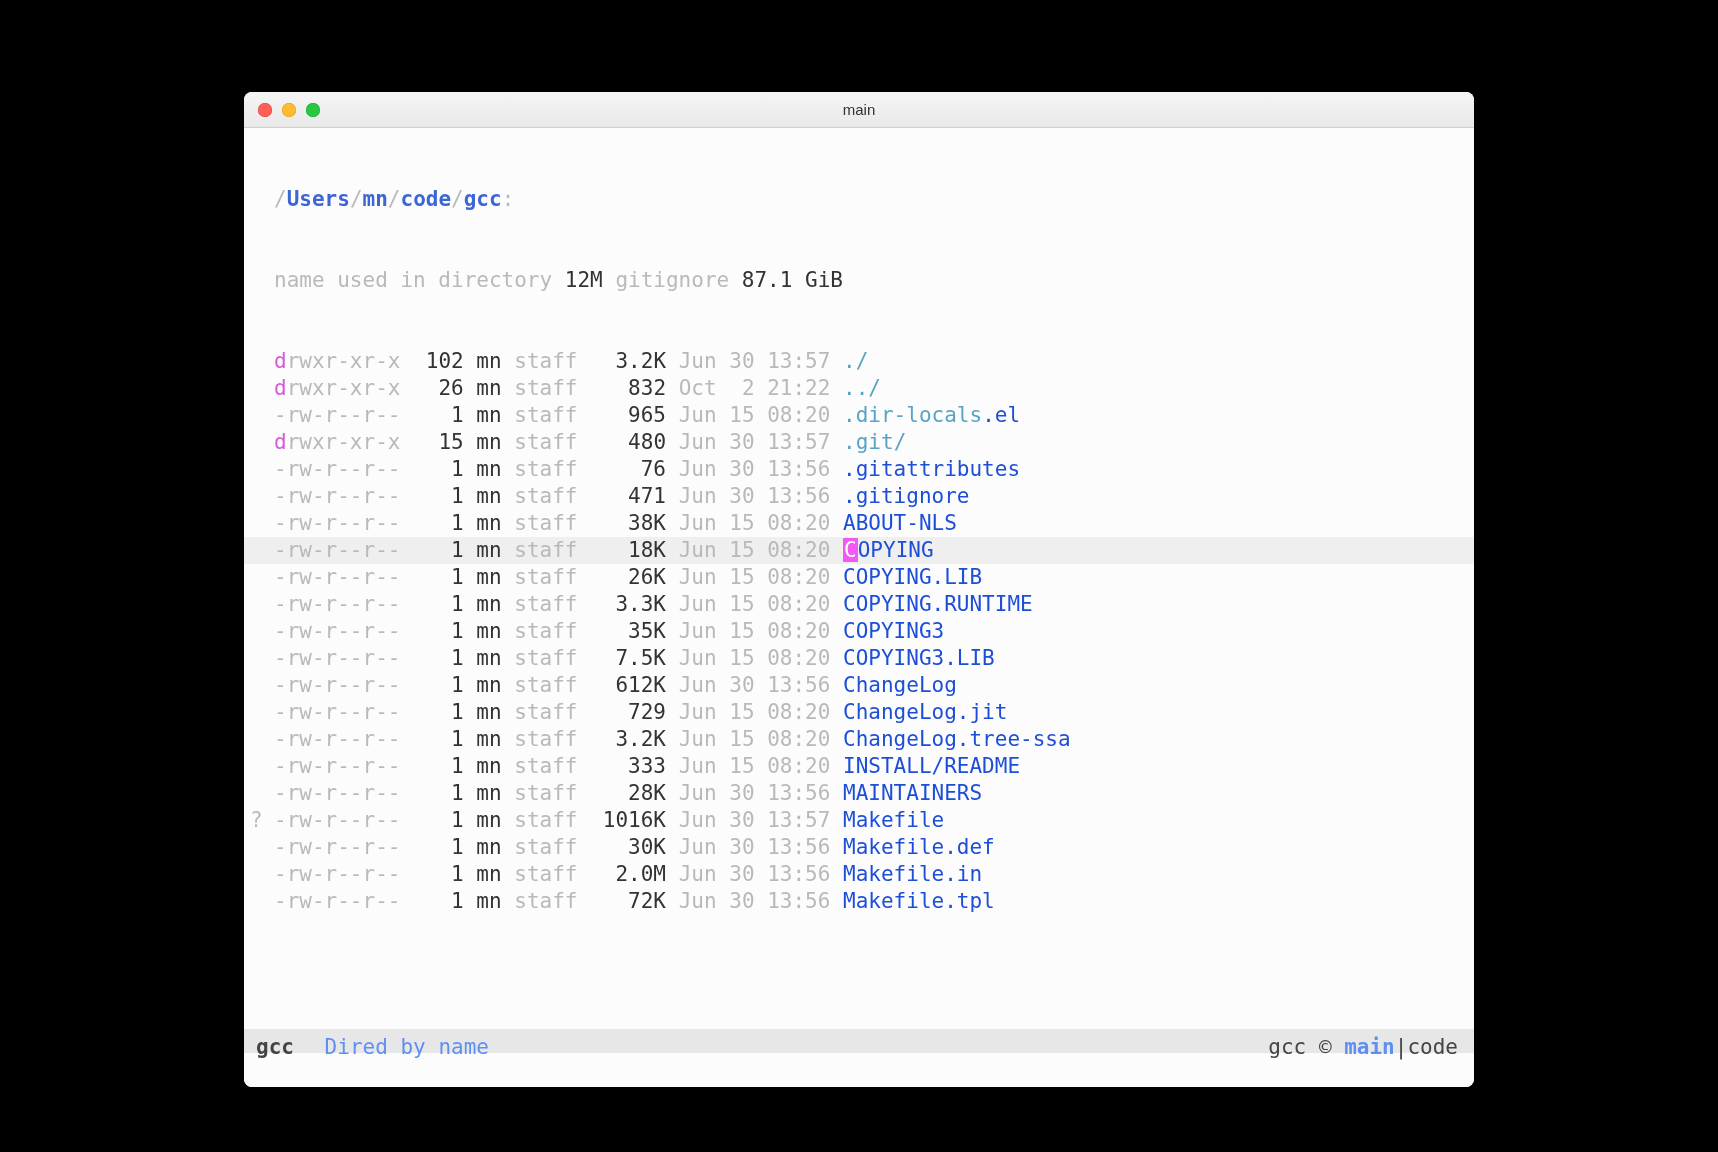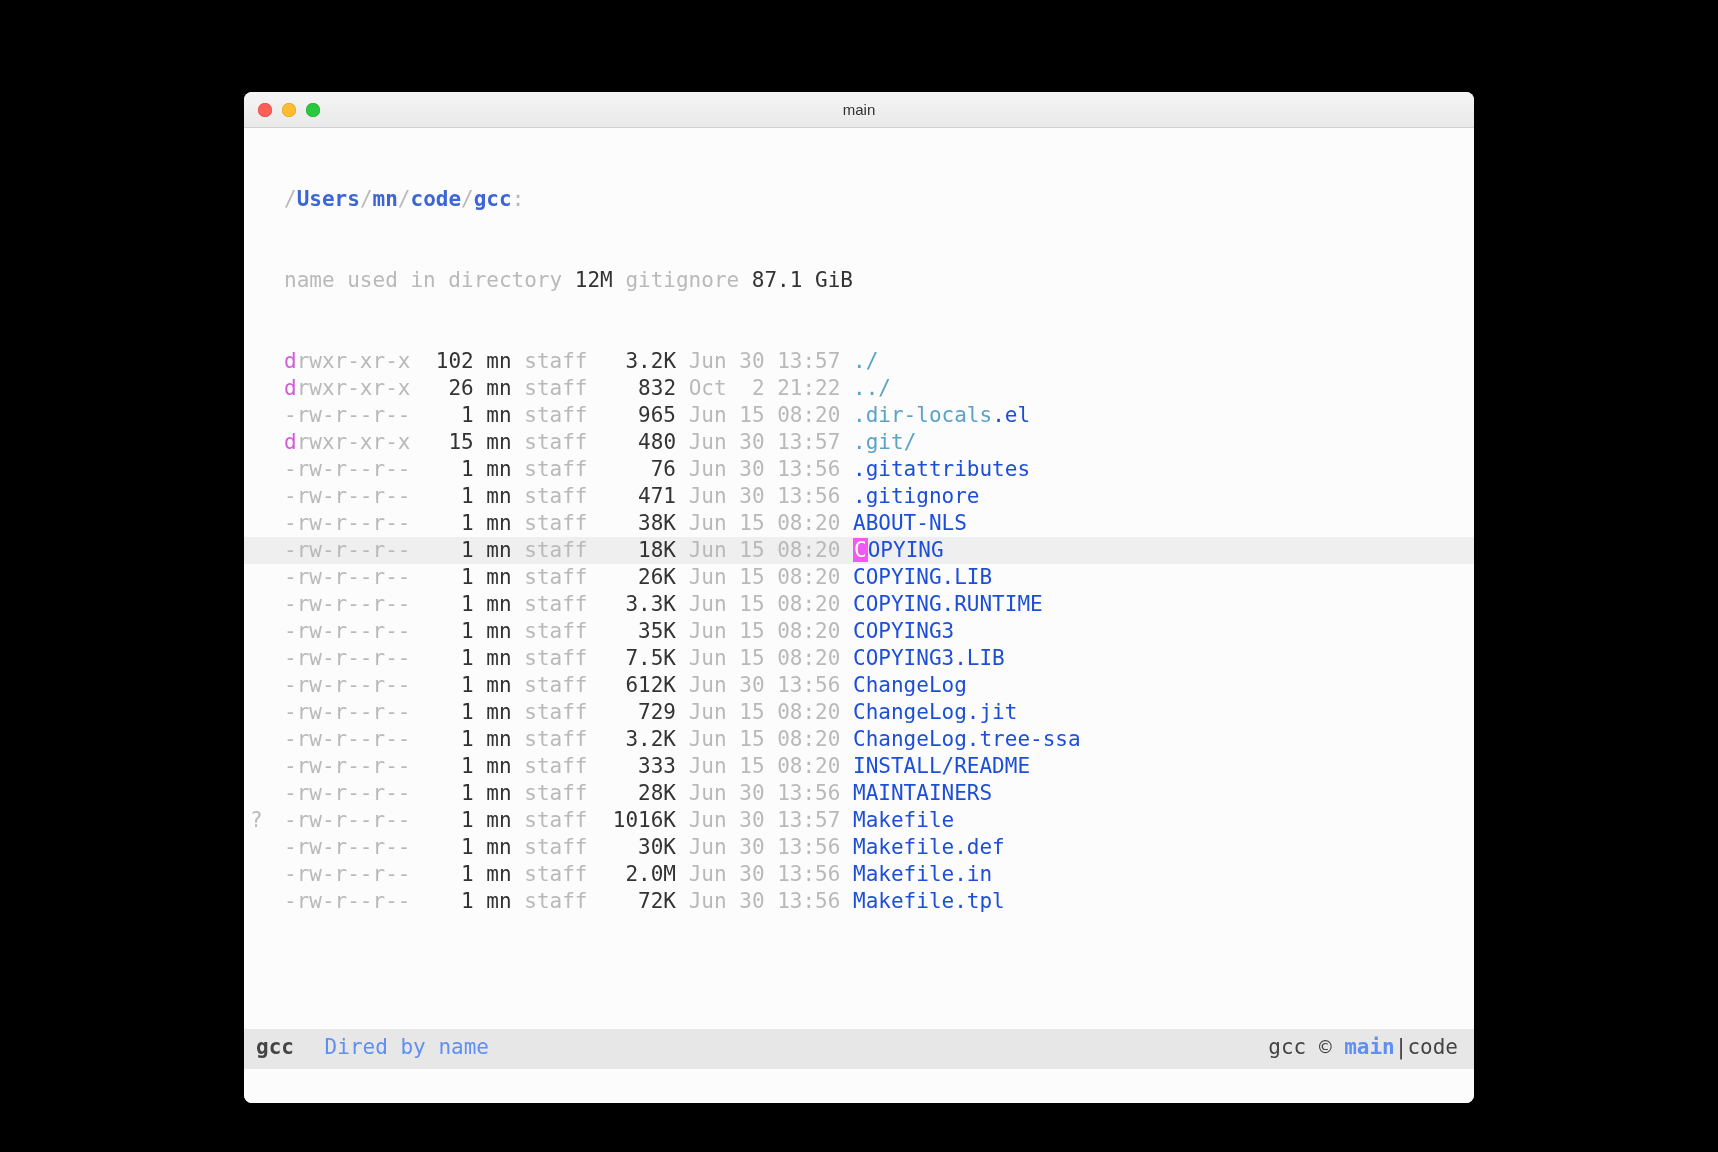--- a/index.html
+++ b/index.html
@@ -41,42 +41,42 @@
     font-size:15px; color:#333; font-weight:400;
   }
   .buf {
     font-size: 21px;
     line-height: 27px;
     white-space: pre;
     padding: 4px 0 0 0;
     color:#333;
     position: relative;
   }
-  .row { padding-left: 40px; }
+  .row { padding-left: 30px; }
   .row.hl { background:#efefef; }
   .fringe {
     position:absolute;
     left:6px;
     color:#bbb;
   }
   .dim { color:#b9b9b9; }
   .path-seg { color:#3c65d6; font-weight:bold; }
   .dirflag { color:#d45bd8; }
   .link { color:#5aa3c4; }
   .fname { color:#1d4ed8; }
   .cursor {
     background:#f258f2;
     color:#fff;
     padding:0 1px;
   }
   .modeline {
     background:#e7e7e7;
     font-size:21px;
     line-height:36px;
-    height:40px;
+    height:24px;
     padding:0 16px 0 12px;
     display:flex;
     justify-content:space-between;
     color:#444;
   }
   .modeline .left .bufname { font-weight:bold; }
   .modeline .left .mode { color:#5f8ff3; margin-left:18px; }
   .modeline .right .branch { color:#5f8ff3; font-weight:bold; }
   .echo {
     height:34px;

